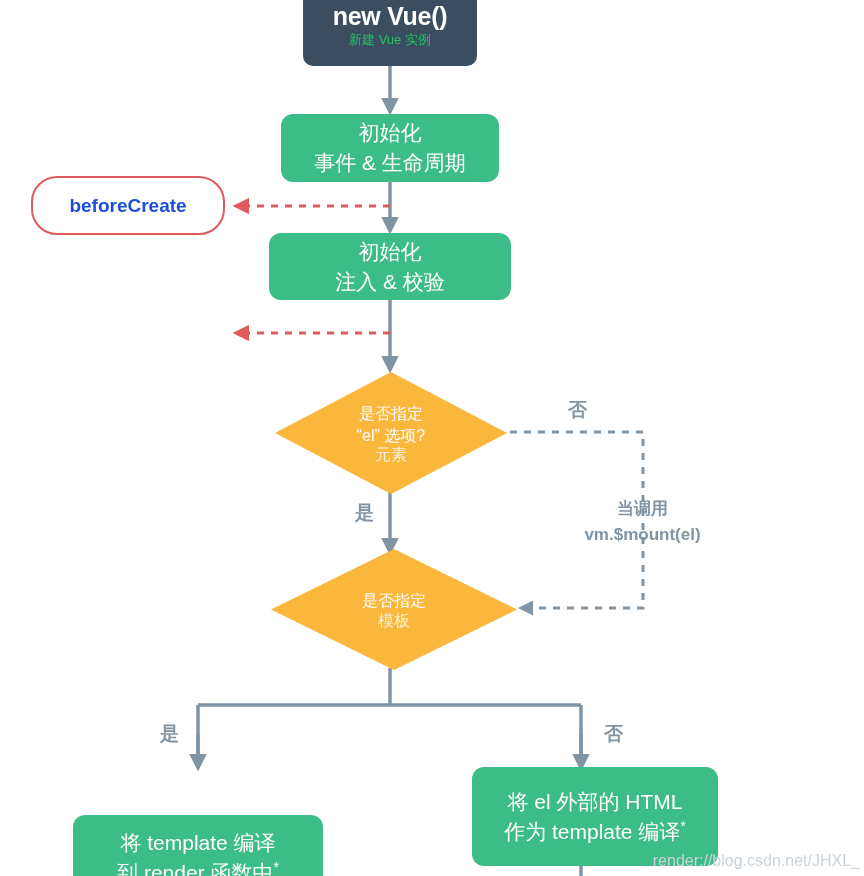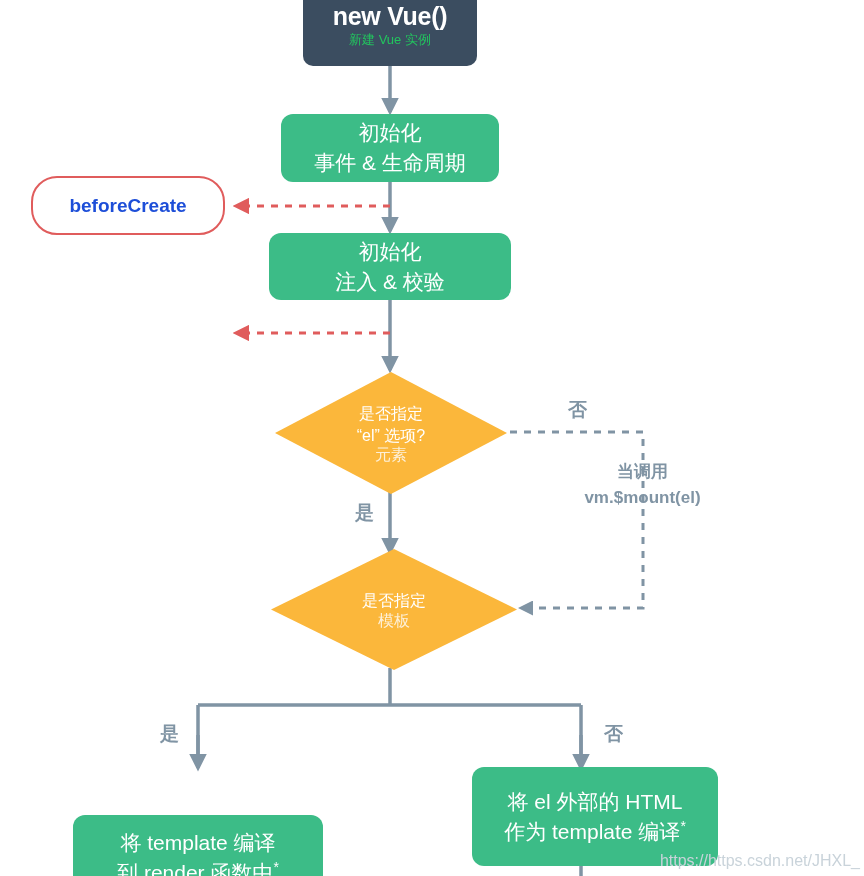--- a/index.html
+++ b/index.html
@@ -242,20 +242,20 @@
   </div>
 
   <div class="edge-label" style="left:568px; top:397px;">否</div>
 
   <div class="edge-label" style="left:355px; top:500px;">是</div>
 
   <div class="edge-label" style="left:160px; top:721px;">是</div>
 
   <div class="edge-label" style="left:604px; top:721px;">否</div>
 
-  <div class="note-block" style="left:560px; top:459px; width:165px;text-align:center;">
+  <div class="note-block" style="left:560px; top:496px; width:165px;text-align:center;">
     <div>当调用</div>
     <div>vm.$mount(el)</div>
   </div>
 
-  <div class="watermark">https://https.csdn.net/JHXL_</div>
+  <div class="watermark">render://blog.csdn.net/JHXL_</div>
 
 </div>
 
 </body></html>

